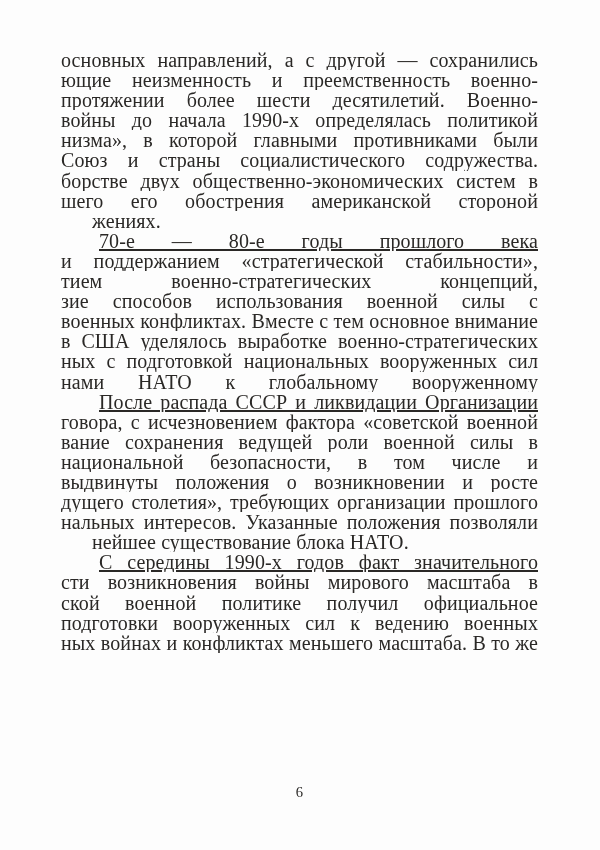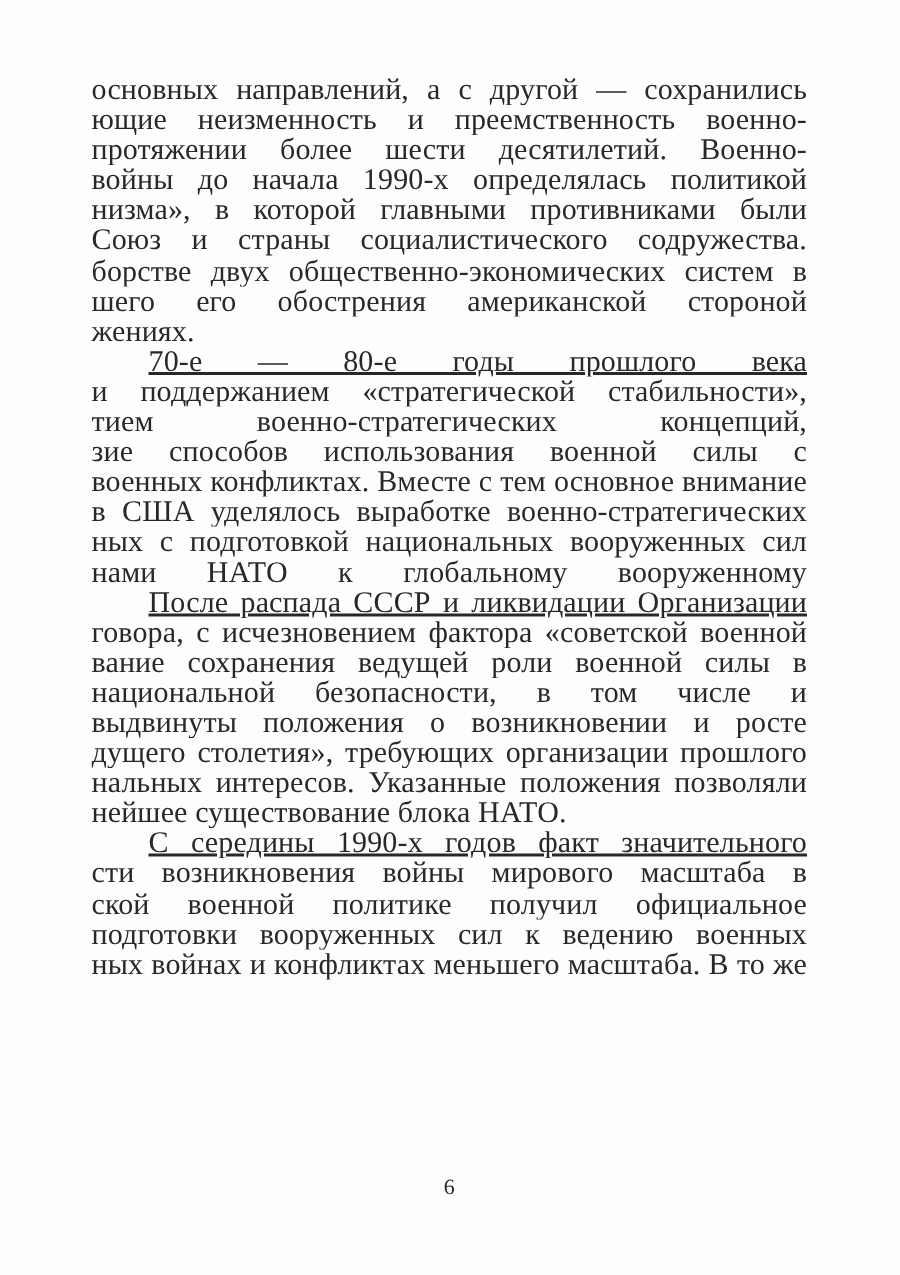--- a/index.html
+++ b/index.html
@@ -25,21 +25,21 @@
   .paragraph { margin: 0; padding: 0; }
   .line {
     text-align: justify;
     
     text-align-last: justify;
     white-space: normal;
     overflow: hidden;
     height: 20.1px;
   }
   .line.indent { padding-left: 38px; text-decoration: underline; }
-  .line.endline { text-align-last: left; }
+  .line.endline { text-align-last: left; margin-left: 31px; }
   .page-number {
     position: absolute;
     left: 61px; top: 784px; width: 477px;
     text-align: center;
     font-size: 14.6px;
     color: #2a2826;
   }
 </style>
 </head>
 <body>

